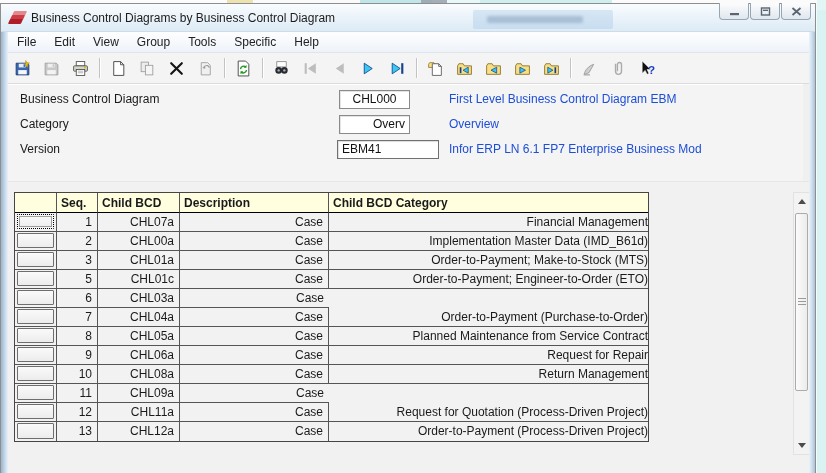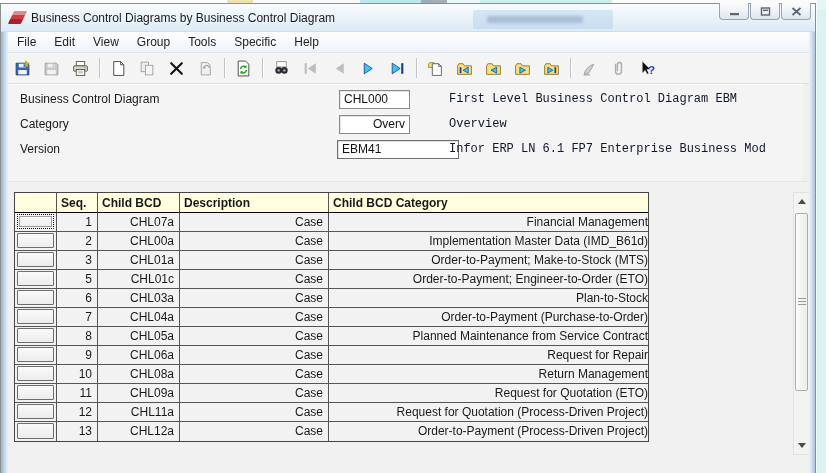--- a/index.html
+++ b/index.html
@@ -70,23 +70,23 @@
   
   #formpanel { position:absolute; left:7px; right:12px; top:80px; height:97px;
     background:#f4f4f4; border-top:1px solid #ffffff; }
   .form-row { position:absolute; left:0; right:0; height:20px; }
   .form-row.r0 { top:5px; } .form-row.r1 { top:30px; } .form-row.r2 { top:55px; }
   .f-label { position:absolute; left:12px; top:2px; color:#1a1a1a; }
   .field { position:absolute; top:0; height:19px; line-height:17px; padding:0 4px;
     background:#ffffff; border:1px solid #8a8a8a;
     box-shadow: inset 1px 1px 0 #e4e4e4; color:#111; }
   .form-row.r0 .field, .form-row.r1 .field { left:331px; width:71px; }
-  .form-row.r2 .field { left:329px; width:122px; border-color:#707070;
+  .form-row.r2 .field { left:329px; width:102px; border-color:#707070;
     box-shadow: inset 1px 1px 1px rgba(0,0,0,.14); }
-  .f-desc { position:absolute; left:441px; top:2px; color:#0f172a;font-family:Liberation Mono, monospace; }
+  .f-desc { position:absolute; left:441px; top:2px; color:#1d4ed8; }
 
   
   #tablezone { position:absolute; left:7px; right:6px; top:177px; bottom:0;
     background:#f1f1f1; border-top:1px solid #e6e6e6; }
   #grid { position:absolute; left:6px; top:10px; width:635px;
     background:#f2f2f2; border:1px solid #454545; }
   .grid-row { display:grid; grid-template-columns:42px 41px 82px 149px 319px; }
   .hcell { height:20px; line-height:20px; font-weight:bold; background:#ffffdf;
     border-right:1px solid #555; border-bottom:1px solid #000; padding:0 4px;
     overflow:hidden; white-space:nowrap; }
@@ -353,21 +353,21 @@
             <path d="M3 1v11.5l2.8-2.7 1.8 3.7 1.8-.9-1.8-3.6H11z" fill="#111" stroke="#FFF" stroke-width="0.5"></path>
             <text x="8.4" y="12.8" font-family="Liberation Sans, sans-serif" font-size="11" font-weight="bold" fill="#1A3FBF">?</text>
           </svg>
         </span>
       </div>
     </div>
 
   <div id="formpanel">
     <div class="form-row r0">
       <span class="f-label">Business Control Diagram</span>
-      <div class="field" style="text-align: left;">CHL000</div>
+      <div class="field" style="text-align: center;">CHL000</div>
       <span class="f-desc">First Level Business Control Diagram EBM</span>
     </div>
     <div class="form-row r1">
       <span class="f-label">Category</span>
       <div class="field" style="text-align: right;">Overv</div>
       <span class="f-desc">Overview</span>
     </div>
     <div class="form-row r2">
       <span class="f-label">Version</span>
       <div class="field" style="text-align: left;">EBM41</div>
@@ -421,21 +421,20 @@
             <div class="cell ra">Case</div>
             <div class="cell la">Order-to-Payment; Engineer-to-Order (ETO)</div>
           </div>
           <div class="grid-row">
             <div class="cell selcell">
               <div class="selbtn"></div>
             </div>
             <div class="cell ra">6</div>
             <div class="cell ra">CHL03a</div>
             <div class="cell ra">Case</div>
-            <div class="cell la">Plan-to-Stock</div>
           </div>
           <div class="grid-row">
             <div class="cell selcell">
               <div class="selbtn"></div>
             </div>
             <div class="cell ra">7</div>
             <div class="cell ra">CHL04a</div>
             <div class="cell ra">Case</div>
             <div class="cell la">Order-to-Payment (Purchase-to-Order)</div>
           </div>
@@ -466,21 +465,20 @@
             <div class="cell ra">Case</div>
             <div class="cell la">Return Management</div>
           </div>
           <div class="grid-row">
             <div class="cell selcell">
               <div class="selbtn"></div>
             </div>
             <div class="cell ra">11</div>
             <div class="cell ra">CHL09a</div>
             <div class="cell ra">Case</div>
-            <div class="cell la">Request for Quotation (ETO)</div>
           </div>
           <div class="grid-row">
             <div class="cell selcell">
               <div class="selbtn"></div>
             </div>
             <div class="cell ra">12</div>
             <div class="cell ra">CHL11a</div>
             <div class="cell ra">Case</div>
             <div class="cell la">Request for Quotation (Process-Driven Project)</div>
           </div>

